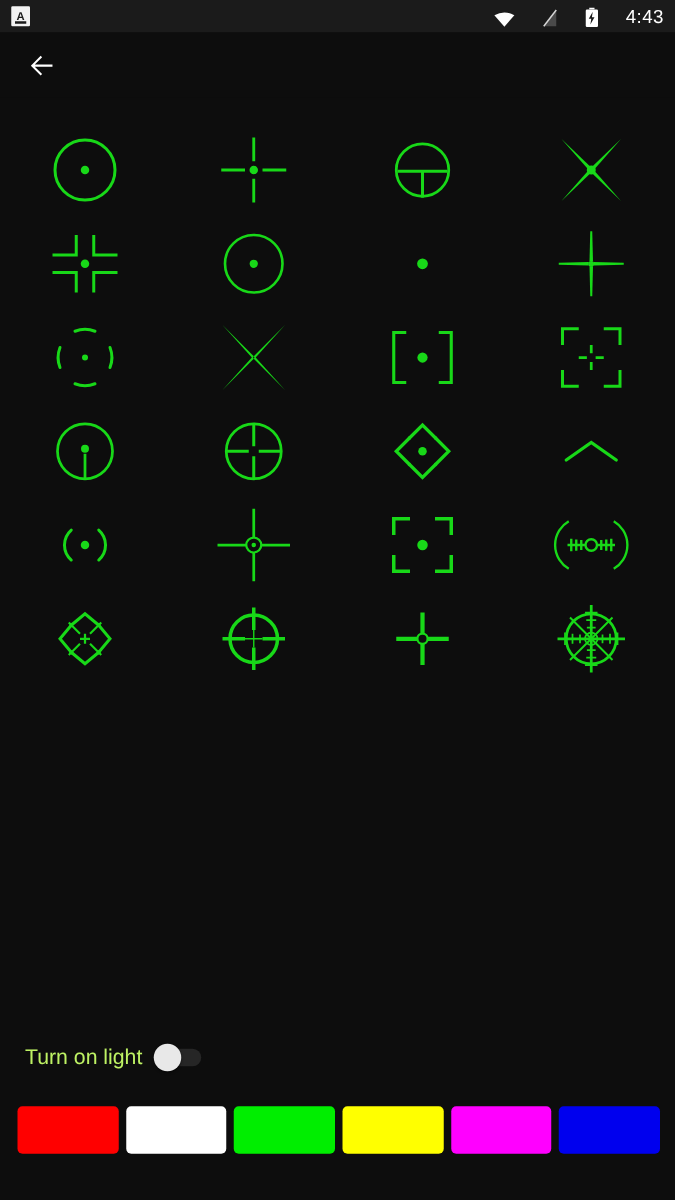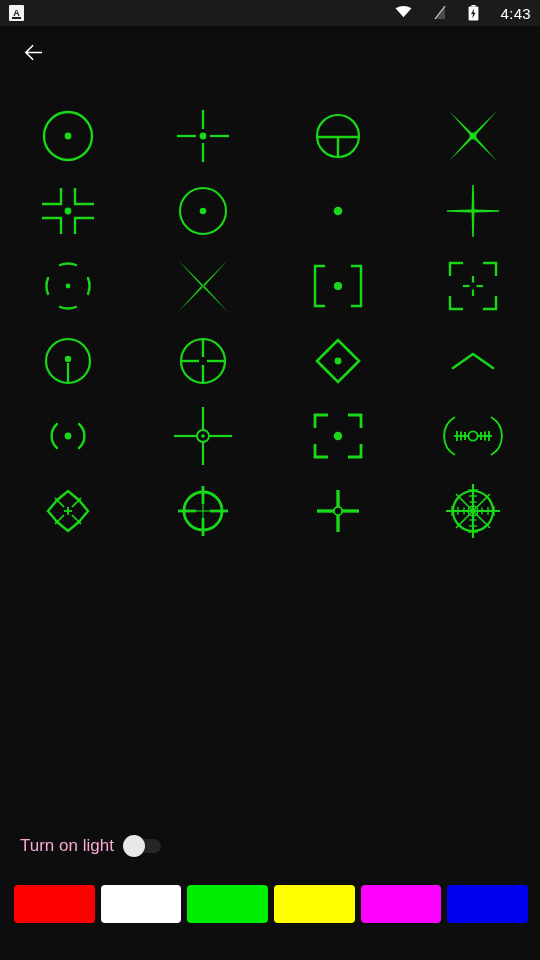--- a/index.html
+++ b/index.html
@@ -26,21 +26,21 @@
     width: 540px; height: 26px;
     background: #1b1b1b;
     display: flex;
     align-items: center;
     padding: 0 9px;
   }
   .status-left { display: flex; align-items: center; gap: 6px; }
   .status-right {
     margin-left: auto;
     display: flex;
-    align-items: flex-start;
+    align-items: flex-end;
     gap: 22px;
   }
   .app-notif-icon {
     width: 15px; height: 16px;
     background: #f2f2f2;
     border-radius: 1px;
     position: relative;
     display: flex;
     align-items: center;
     justify-content: center;
@@ -106,21 +106,21 @@
   
   .light-row {
     position: absolute;
     left: 20px;
     top: 835px;
     display: flex;
     align-items: center;
     gap: 9px;
   }
   .light-label {
-    color: #f9a8d4;
+    color: #bef264;
     font-size: 17px;
     font-family: "Liberation Sans", sans-serif;
     white-space: nowrap;
   }
   .toggle {
     position: relative;
     width: 38px; height: 22px;
     cursor: pointer;
     display: flex;
     align-items: center;

